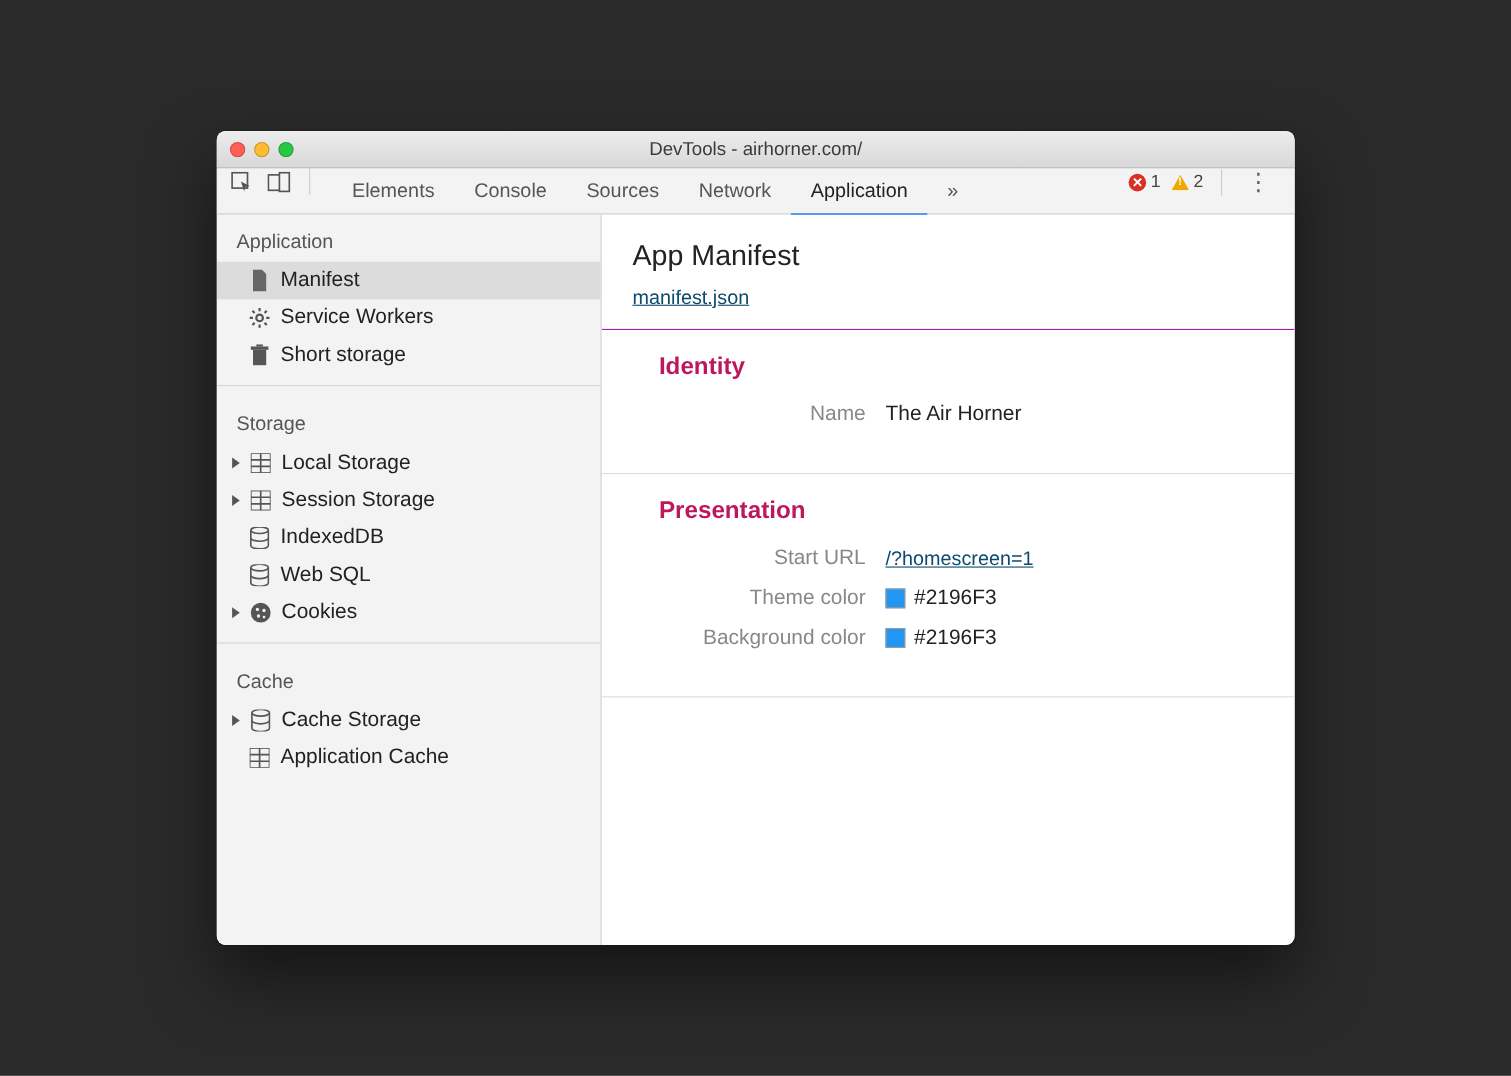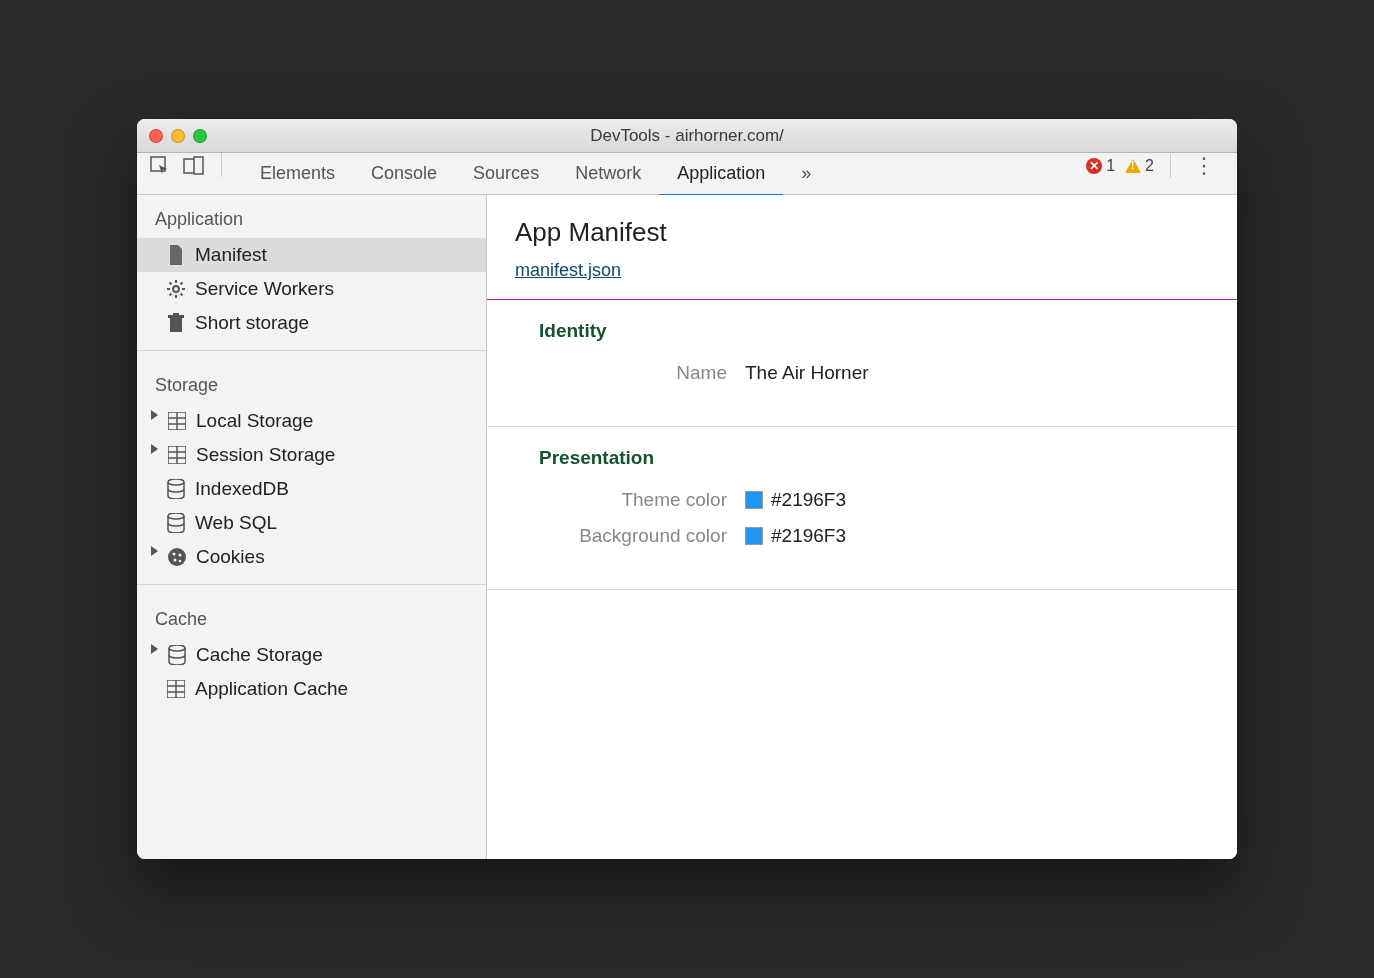--- a/index.html
+++ b/index.html
@@ -6,21 +6,21 @@
   body {
     font-family: -apple-system, BlinkMacSystemFont, "Segoe UI", Helvetica, Arial, sans-serif;
     background: #2a2a2a;
     width: 1374px;
     height: 978px;
     display: flex;
     align-items: center;
     justify-content: center;
   }
   .window {
-    width: 1100px;
+    width: 980px;
     height: 740px;
     background: #fff;
     border-radius: 8px;
     box-shadow: 0 30px 60px rgba(0,0,0,0.5), 0 0 0 1px rgba(0,0,0,0.1);
     overflow: hidden;
     display: flex;
     flex-direction: column;
   }
   .titlebar {
     height: 34px;
@@ -80,21 +80,21 @@
     overflow-y: auto;
     padding-bottom: 10px;
   }
   .sb-section-title {
     font-size: 18px;
     color: #555;
     padding: 14px 18px 8px;
   }
   .sb-list { }
   .sb-item {
-    display: flex; align-items: flex-start;
+    display: flex; align-items: center;
     padding: 6px 18px 6px 28px;
     font-size: 19px;
     color: #222;
     cursor: pointer;
     gap: 8px;
   }
   .sb-item.selected { background: #dcdcdc; }
   .sb-sep { height: 1px; background: #d5d5d5; margin: 10px 0; }
   .tri {
     width: 0; height: 0;
@@ -103,21 +103,21 @@
     border-left: 7px solid #555;
     margin-left: -14px;
   }
   .sb-icon { width: 22px; height: 22px; display:flex; align-items:center; justify-content:center; color:#555; flex-shrink:0; }
 
   .main { flex:1; overflow-y:auto; background:#fff; }
   .main-header { padding: 22px 28px 18px; border-bottom: 1px solid #a21caf; }
   .main-h1 { font-size: 26px; font-weight: 400; color:#222; margin-bottom: 12px; }
   .link { color: #0c4a6e; text-decoration: underline; font-size: 18px; cursor:pointer; }
   .section { border-bottom: 1px solid #ddd; padding: 20px 28px 28px; }
-  .section-h { font-size: 19px; font-weight: 700; color:#14532d; margin-bottom: 20px; padding-left: 24px; }
+  .section-h { font-size: 22px; font-weight: 700; color:#be185d; margin-bottom: 20px; padding-left: 24px; }
   .row { display:flex; align-items:center; margin: 14px 0; }
   .row .label { width: 230px; text-align:right; color:#888; font-size: 19px; padding-right: 18px; }
   .row .value { font-size: 19px; color:#222; display:flex; align-items:center; gap:8px; }
   .swatch { width: 18px; height: 18px; border:1px solid #999; }
 
   svg { display:block; }
 </style>
 </head>
 <body>
 
@@ -302,20 +302,26 @@
         <div class="section-h">Identity</div>
         <div class="row">
           <div class="label">Name</div>
           <div class="value">The Air Horner</div>
         </div>
       </div>
 
       <div class="section">
         <div class="section-h">Presentation</div>
         <div class="row">
+          <div class="label">Start URL</div>
+          <div class="value">
+              <a class="link">/?homescreen=1</a>
+            </div>
+        </div>
+        <div class="row">
           <div class="label">Theme color</div>
           <div class="value">
             <span class="swatch" style="background:#2196F3"></span>
             <span>#2196F3</span>
           </div>
         </div>
         <div class="row">
           <div class="label">Background color</div>
           <div class="value">
             <span class="swatch" style="background:#2196F3"></span>

